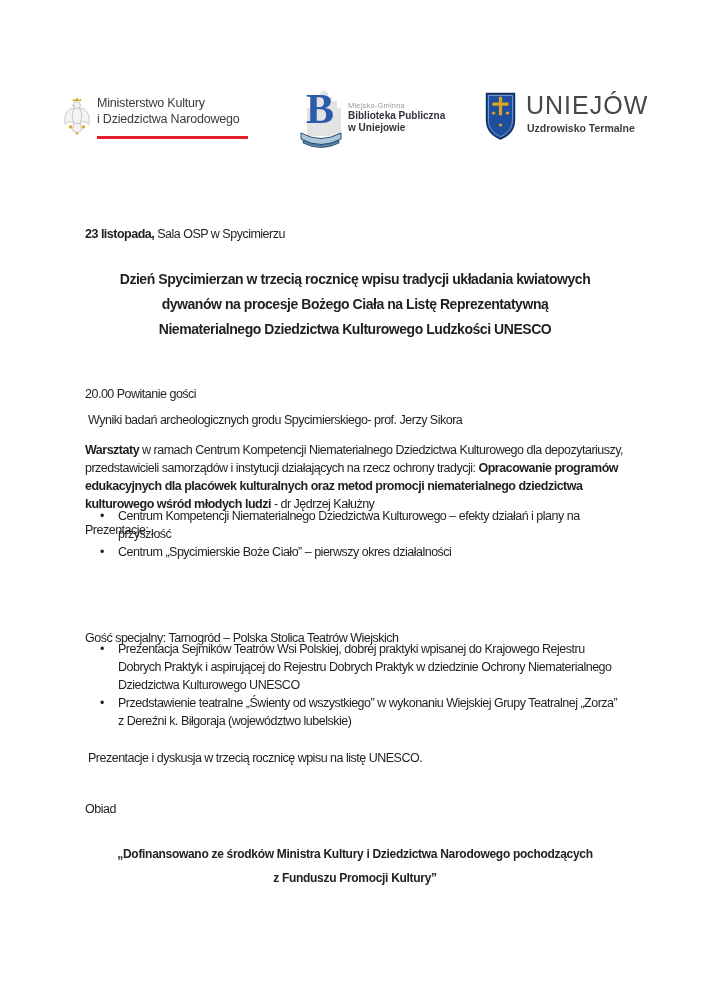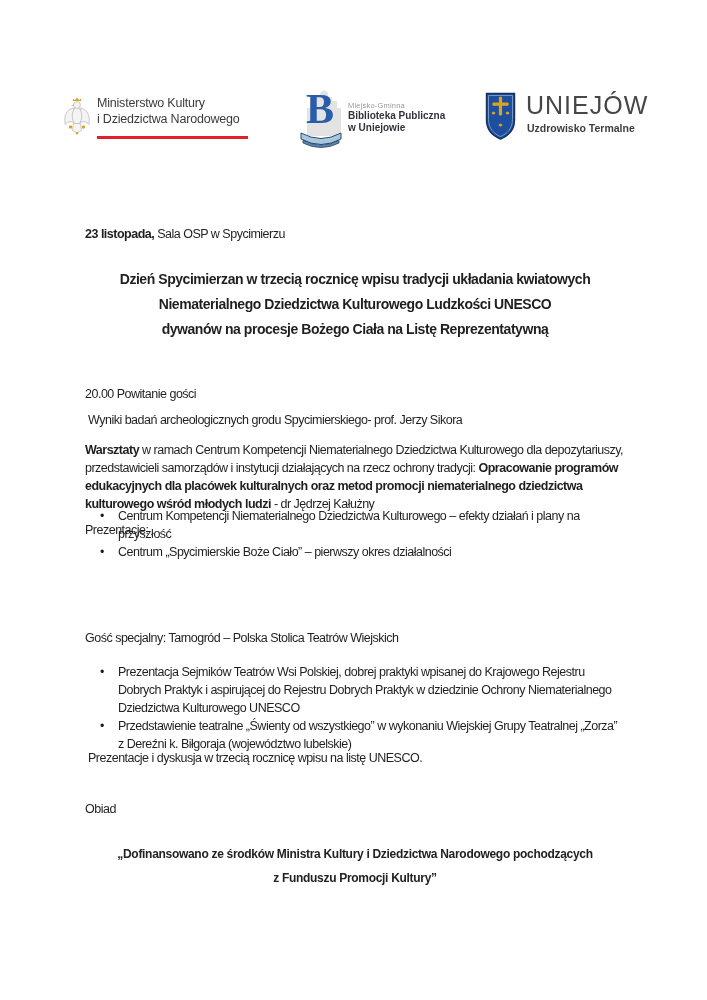--- a/index.html
+++ b/index.html
@@ -29,21 +29,21 @@
   .txt{left:85px;width:540px;font-size:12.5px;line-height:18px;letter-spacing:-0.5px;}
   b,.b{font-weight:700;}
   #date{top:212px;}
   #title{top:267px;text-align:center;font-weight:700;font-size:14px;line-height:25px;letter-spacing:-0.45px;}
   #welcome{top:372px;}
   #archeo{top:398px;padding-left:3px;}
   #workshops{top:428px;}
   #prez-label{top:508px;}
   #list1{top:507px;}
   #guest-label{top:616px;}
-  #list2{top:640px;margin-top:23px;}
+  #list2{top:640px;}
   #discussion{top:736px;padding-left:3px;}
   #lunch{top:787px;}
   #footer{top:842px;text-align:center;font-weight:700;font-size:12px;line-height:24px;letter-spacing:-0.3px;color:#222;}
 
   ul.blist{margin:0;padding:0;list-style:none;}
   ul.blist li{position:relative;padding-left:33px;}
   ul.blist li::before{content:"•";position:absolute;left:15px;top:0;}
 </style>
 </head>
 <body>
@@ -111,22 +111,22 @@
 </header>
 
 <main>
 
   <p class="abs txt" id="date">
     <b>23 listopada,</b><span> Sala OSP w Spycimierzu</span>
   </p>
 
   <div class="abs txt" id="title">
       <div>Dzień Spycimierzan w trzecią rocznicę wpisu tradycji układania kwiatowych</div>
+      <div>dywanów na procesje Bożego Ciała na Listę Reprezentatywną</div>
       <div>Niematerialnego Dziedzictwa Kulturowego Ludzkości UNESCO</div>
-      <div>dywanów na procesje Bożego Ciała na Listę Reprezentatywną</div>
     </div>
 
   <p class="abs txt" id="welcome">20.00 Powitanie gości</p>
 
   <p class="abs txt" id="archeo">Wyniki badań archeologicznych grodu Spycimierskiego- prof. Jerzy Sikora</p>
 
   <p class="abs txt" id="workshops">
     <b>Warsztaty</b><span> w ramach Centrum Kompetencji Niematerialnego Dziedzictwa Kulturowego dla depozytariuszy, przedstawicieli samorządów i instytucji działających na rzecz ochrony tradycji: </span><b>Opracowanie programów edukacyjnych dla placówek kulturalnych oraz metod promocji niematerialnego dziedzictwa kulturowego wśród młodych ludzi</b><span> - dr Jędrzej Kałużny</span>
   </p>
 

